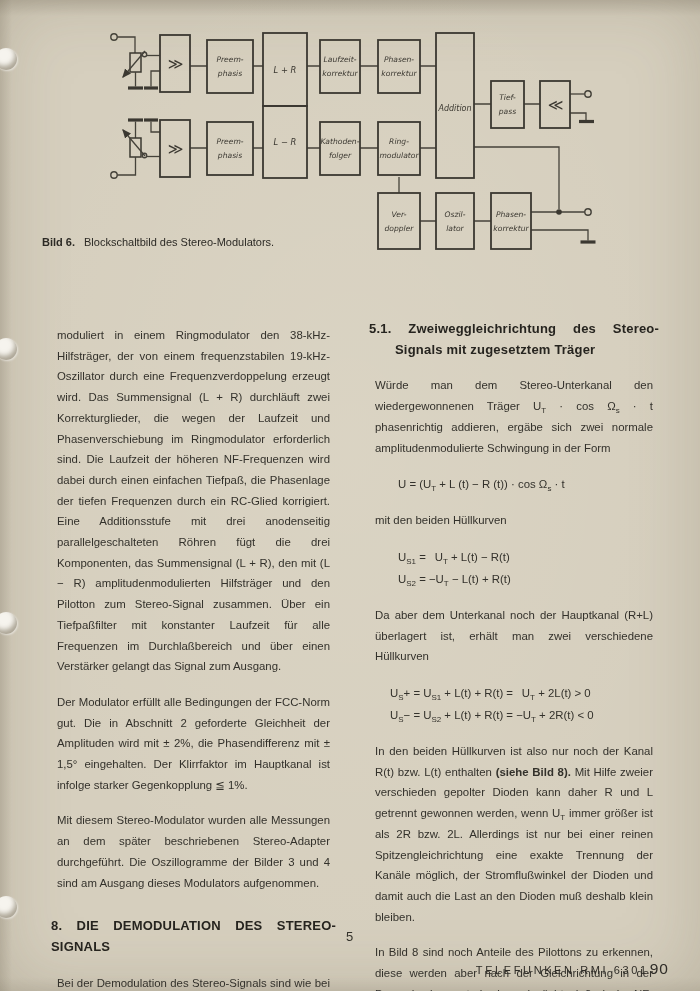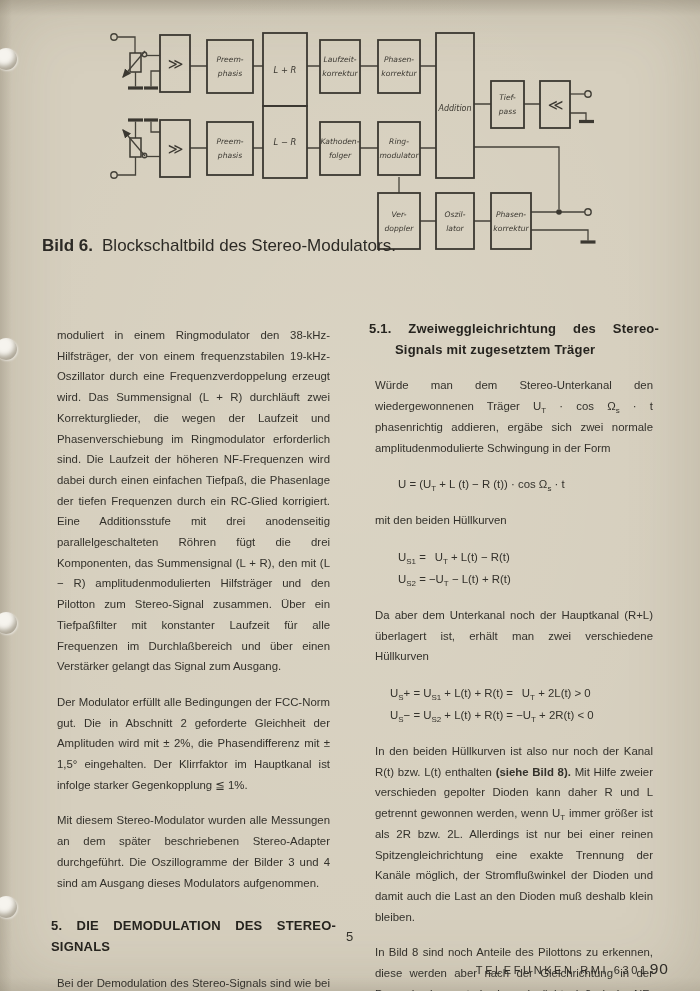--- a/index.html
+++ b/index.html
@@ -21,21 +21,21 @@
   .diagram text{font-family:"DejaVu Sans",sans-serif;font-style:italic;fill:#3b3831;}
   .blk{fill:none;stroke:#3b3831;stroke-width:1.8;}
   .wire{fill:none;stroke:#45423a;stroke-width:1.3;}
   .gnd{fill:none;stroke:#3b3831;stroke-width:3.2;}
   .term{fill:none;stroke:#45423a;stroke-width:1.4;}
   .dot{fill:#3b3831;stroke:none;}
   .lbl{font-size:7.6px;text-anchor:middle;}
   .lbl-lg{font-size:8.4px;text-anchor:middle;}
   .chev{font-size:15px;font-style:normal;text-anchor:middle;fill:#3b3831;letter-spacing:-1px;}
   
-  .caption{position:absolute;left:42px;top:236px;font-size:17px;color:#2c2a25;}
+  .caption{position:absolute;left:42px;top:236px;font-size:11px;color:#2c2a25;}
   .caption b{margin-right:9px;}
   
   .col{position:absolute;top:310px;font-size:11.4px;line-height:20.7px;text-align:justify;color:#33312b;}
   .col-left{left:42px;width:303px;}
   .col-right{left:360px;width:308px;}
   .col p{margin:15px;}
   h3{margin:9px;font-size:13px;color:#26241f;letter-spacing:.2px;}
   .h-left{margin-top:23px;margin-bottom:13px;}
   .h-right{padding-left:26px;text-indent:-26px;text-align:justify;margin-bottom:10px;line-height:20.7px;}
   .formula{margin:8px 0 8px 38px;text-align:left;line-height:22px;white-space:nowrap;}
@@ -186,21 +186,21 @@
   </svg>
 
   <div class="caption">
     <b>Bild 6.</b><span>Blockschaltbild des Stereo-Modulators.</span>
   </div>
 
   <div class="col col-left">
     <p>moduliert in einem Ringmodulator den 38-kHz-Hilfsträger, der von einem frequenzstabilen 19-kHz-Oszillator durch eine Frequenzverdoppelung erzeugt wird. Das Summensignal (L + R) durchläuft zwei Korrekturglieder, die wegen der Laufzeit und Phasenverschiebung im Ringmodulator erforderlich sind. Die Laufzeit der höheren NF-Frequenzen wird dabei durch einen einfachen Tiefpaß, die Phasenlage der tiefen Frequenzen durch ein RC-Glied korrigiert. Eine Additionsstufe mit drei anodenseitig parallelgeschalteten Röhren fügt die drei Komponenten, das Summensignal (L + R), den mit (L − R) amplitudenmodulierten Hilfsträger und den Pilotton zum Stereo-Signal zusammen. Über ein Tiefpaßfilter mit konstanter Laufzeit für alle Frequenzen im Durchlaßbereich und über einen Verstärker gelangt das Signal zum Ausgang.</p>
     <p>Der Modulator erfüllt alle Bedingungen der FCC-Norm gut. Die in Abschnitt 2 geforderte Gleichheit der Amplituden wird mit ± 2%, die Phasendifferenz mit ± 1,5° eingehalten. Der Klirrfaktor im Hauptkanal ist infolge starker Gegenkopplung ≦ 1%.</p>
     <p>Mit diesem Stereo-Modulator wurden alle Messungen an dem später beschriebenen Stereo-Adapter durchgeführt. Die Oszillogramme der Bilder 3 und 4 sind am Ausgang dieses Modulators aufgenommen.</p>
-    <h3 class="h-left">5. DIE DEMODULATION DES STEREO-SIGNALS</h3>
+    <h3 class="h-left">8. DIE DEMODULATION DES STEREO-SIGNALS</h3>
     <p>Bei der Demodulation des Stereo-Signals sind wie bei der Aufbereitung drei Laufzeit möglich.</p>
   </div>
 
   <div class="col col-right">
     <h3 class="h-right"><span>5.1.</span> <span>Zweiweggleichrichtung des Stereo-Signals mit zugesetztem Träger</span></h3>
     <p><span>Würde man dem Stereo-Unterkanal den wiedergewonnenen Träger U</span><sub>T</sub><span> · cos Ω</span><sub>s</sub><span> · t phasenrichtig addieren, ergäbe sich zwei normale amplitudenmodulierte Schwingung in der Form</span></p>
     <div class="formula"><span>U = (U</span><sub>T</sub><span> + L (t) − R (t)) · cos Ω</span><sub>s</sub><span> · t</span></div>
     <p>mit den beiden Hüllkurven</p>
     <div class="formula">
       <div><span>U</span><sub>S1</sub><span> =  U</span><sub>T</sub><span> + L(t) − R(t)</span></div>

